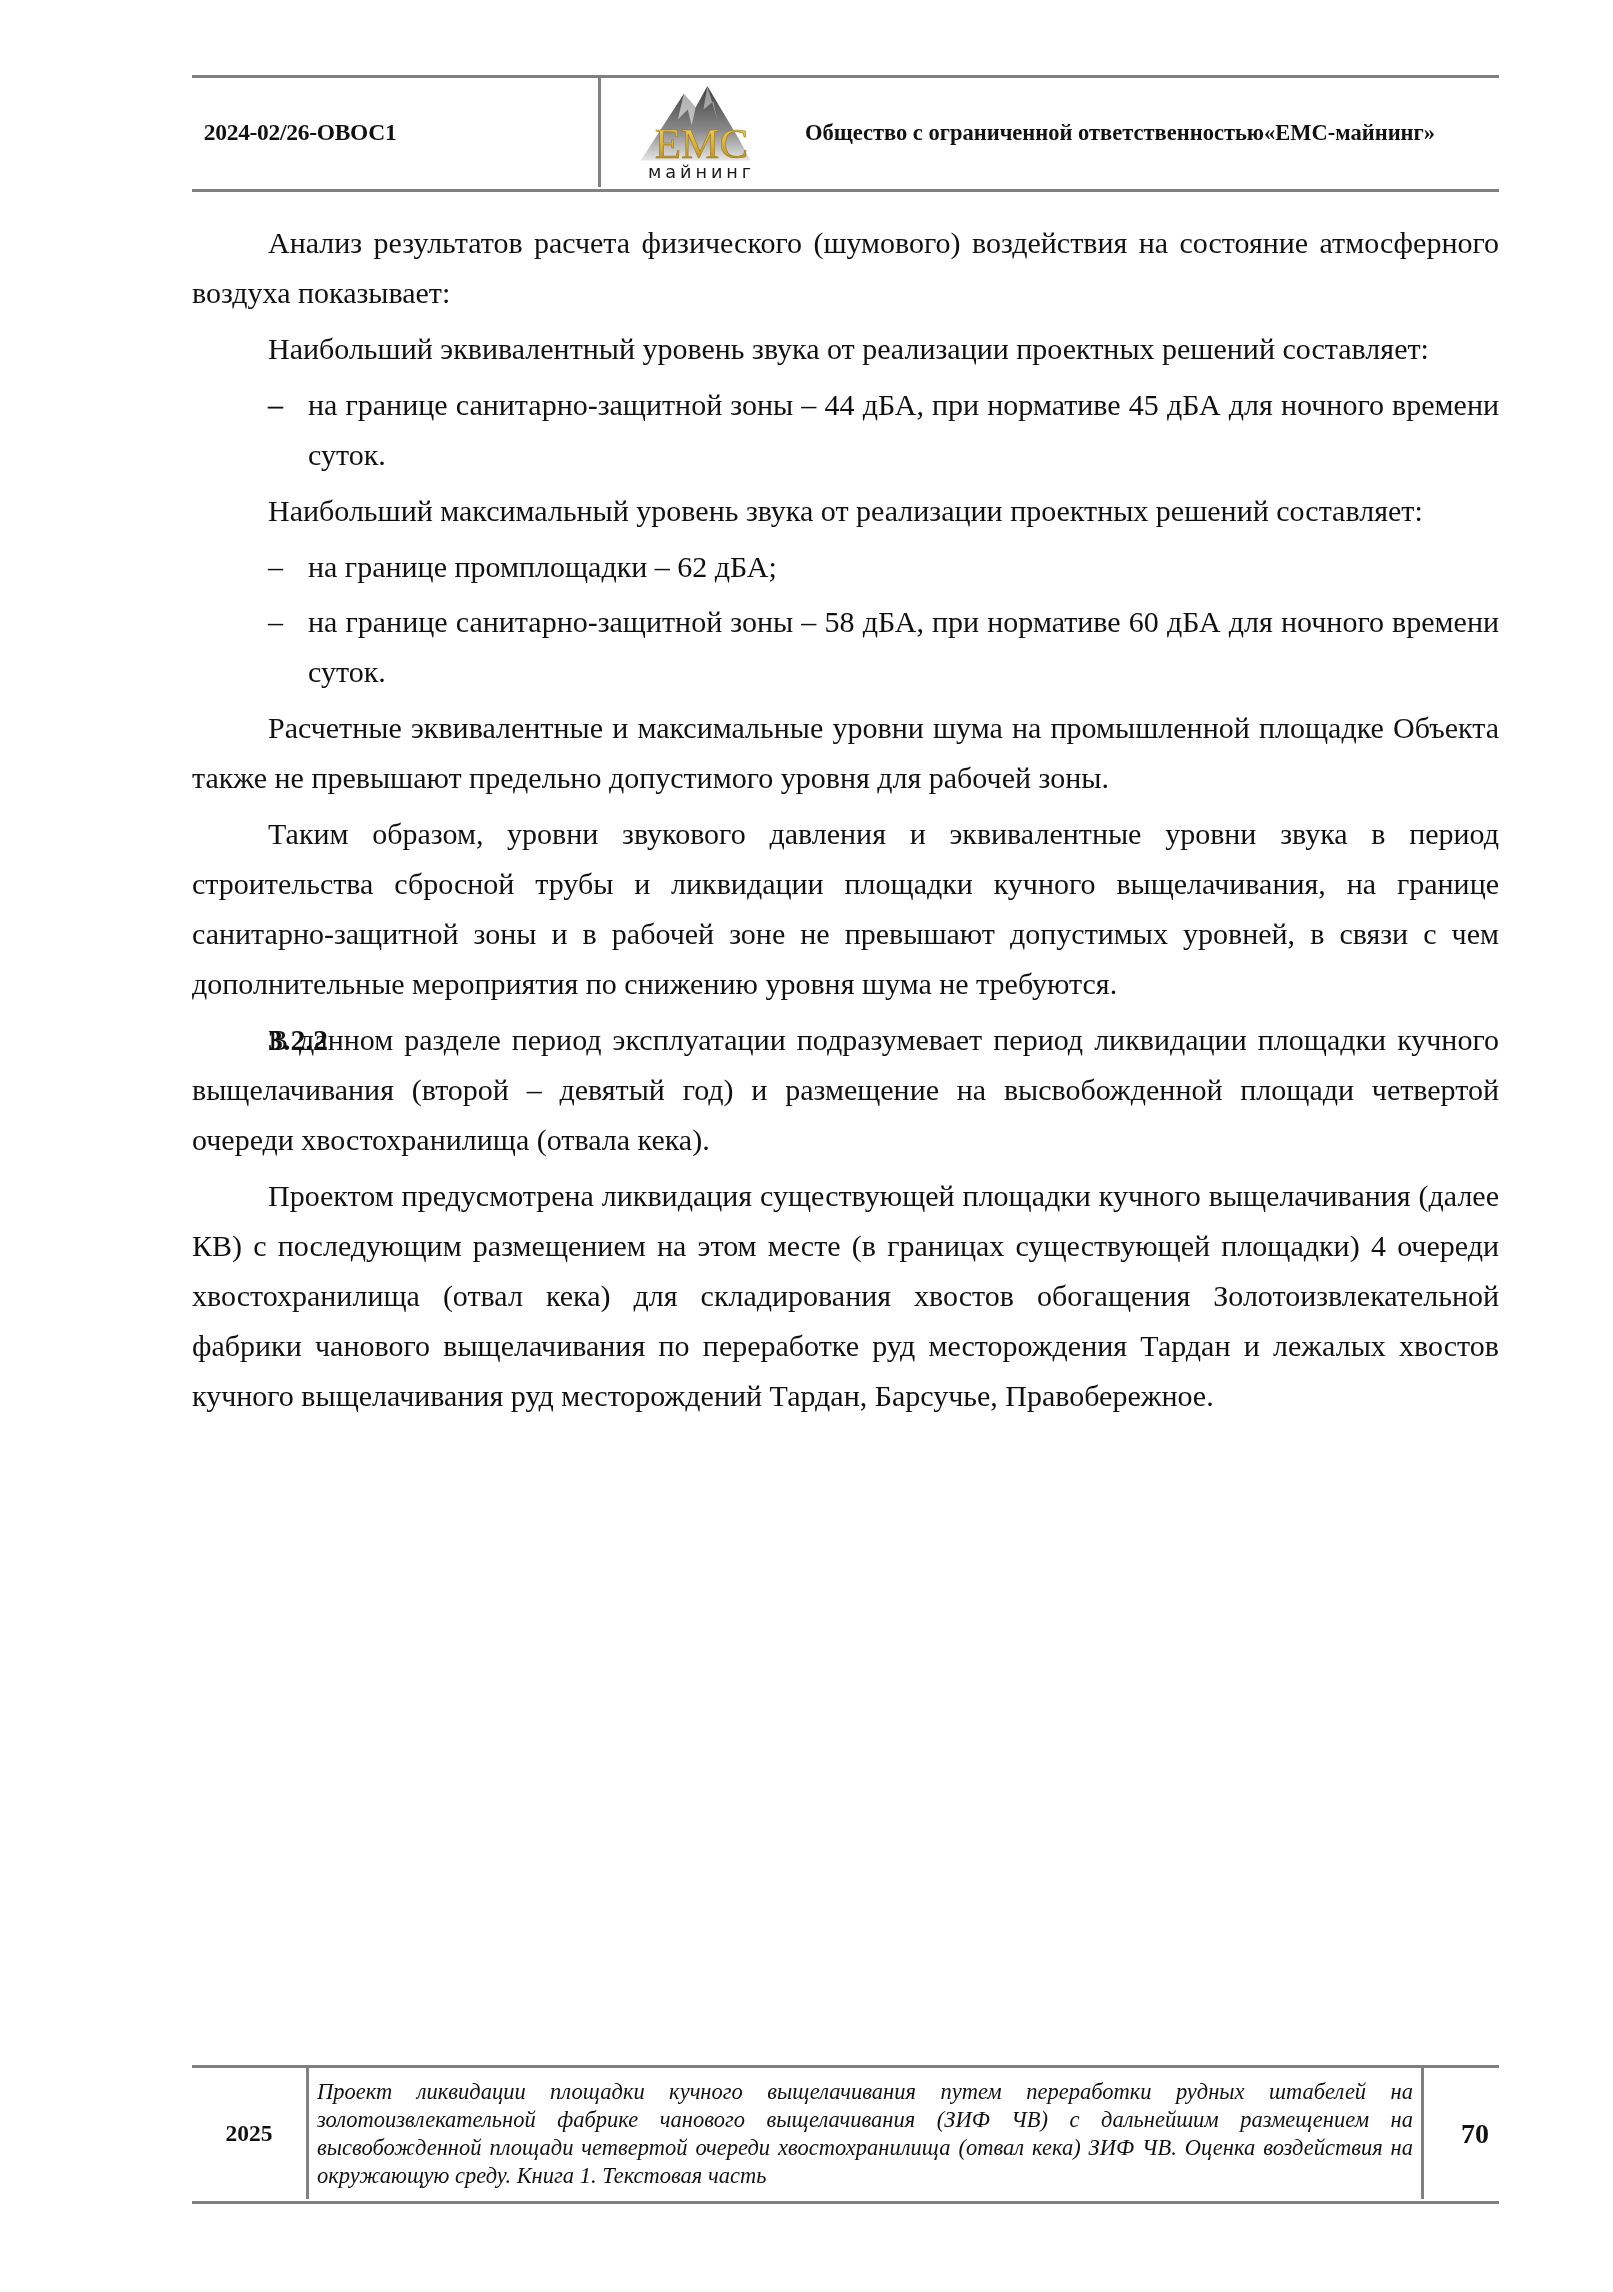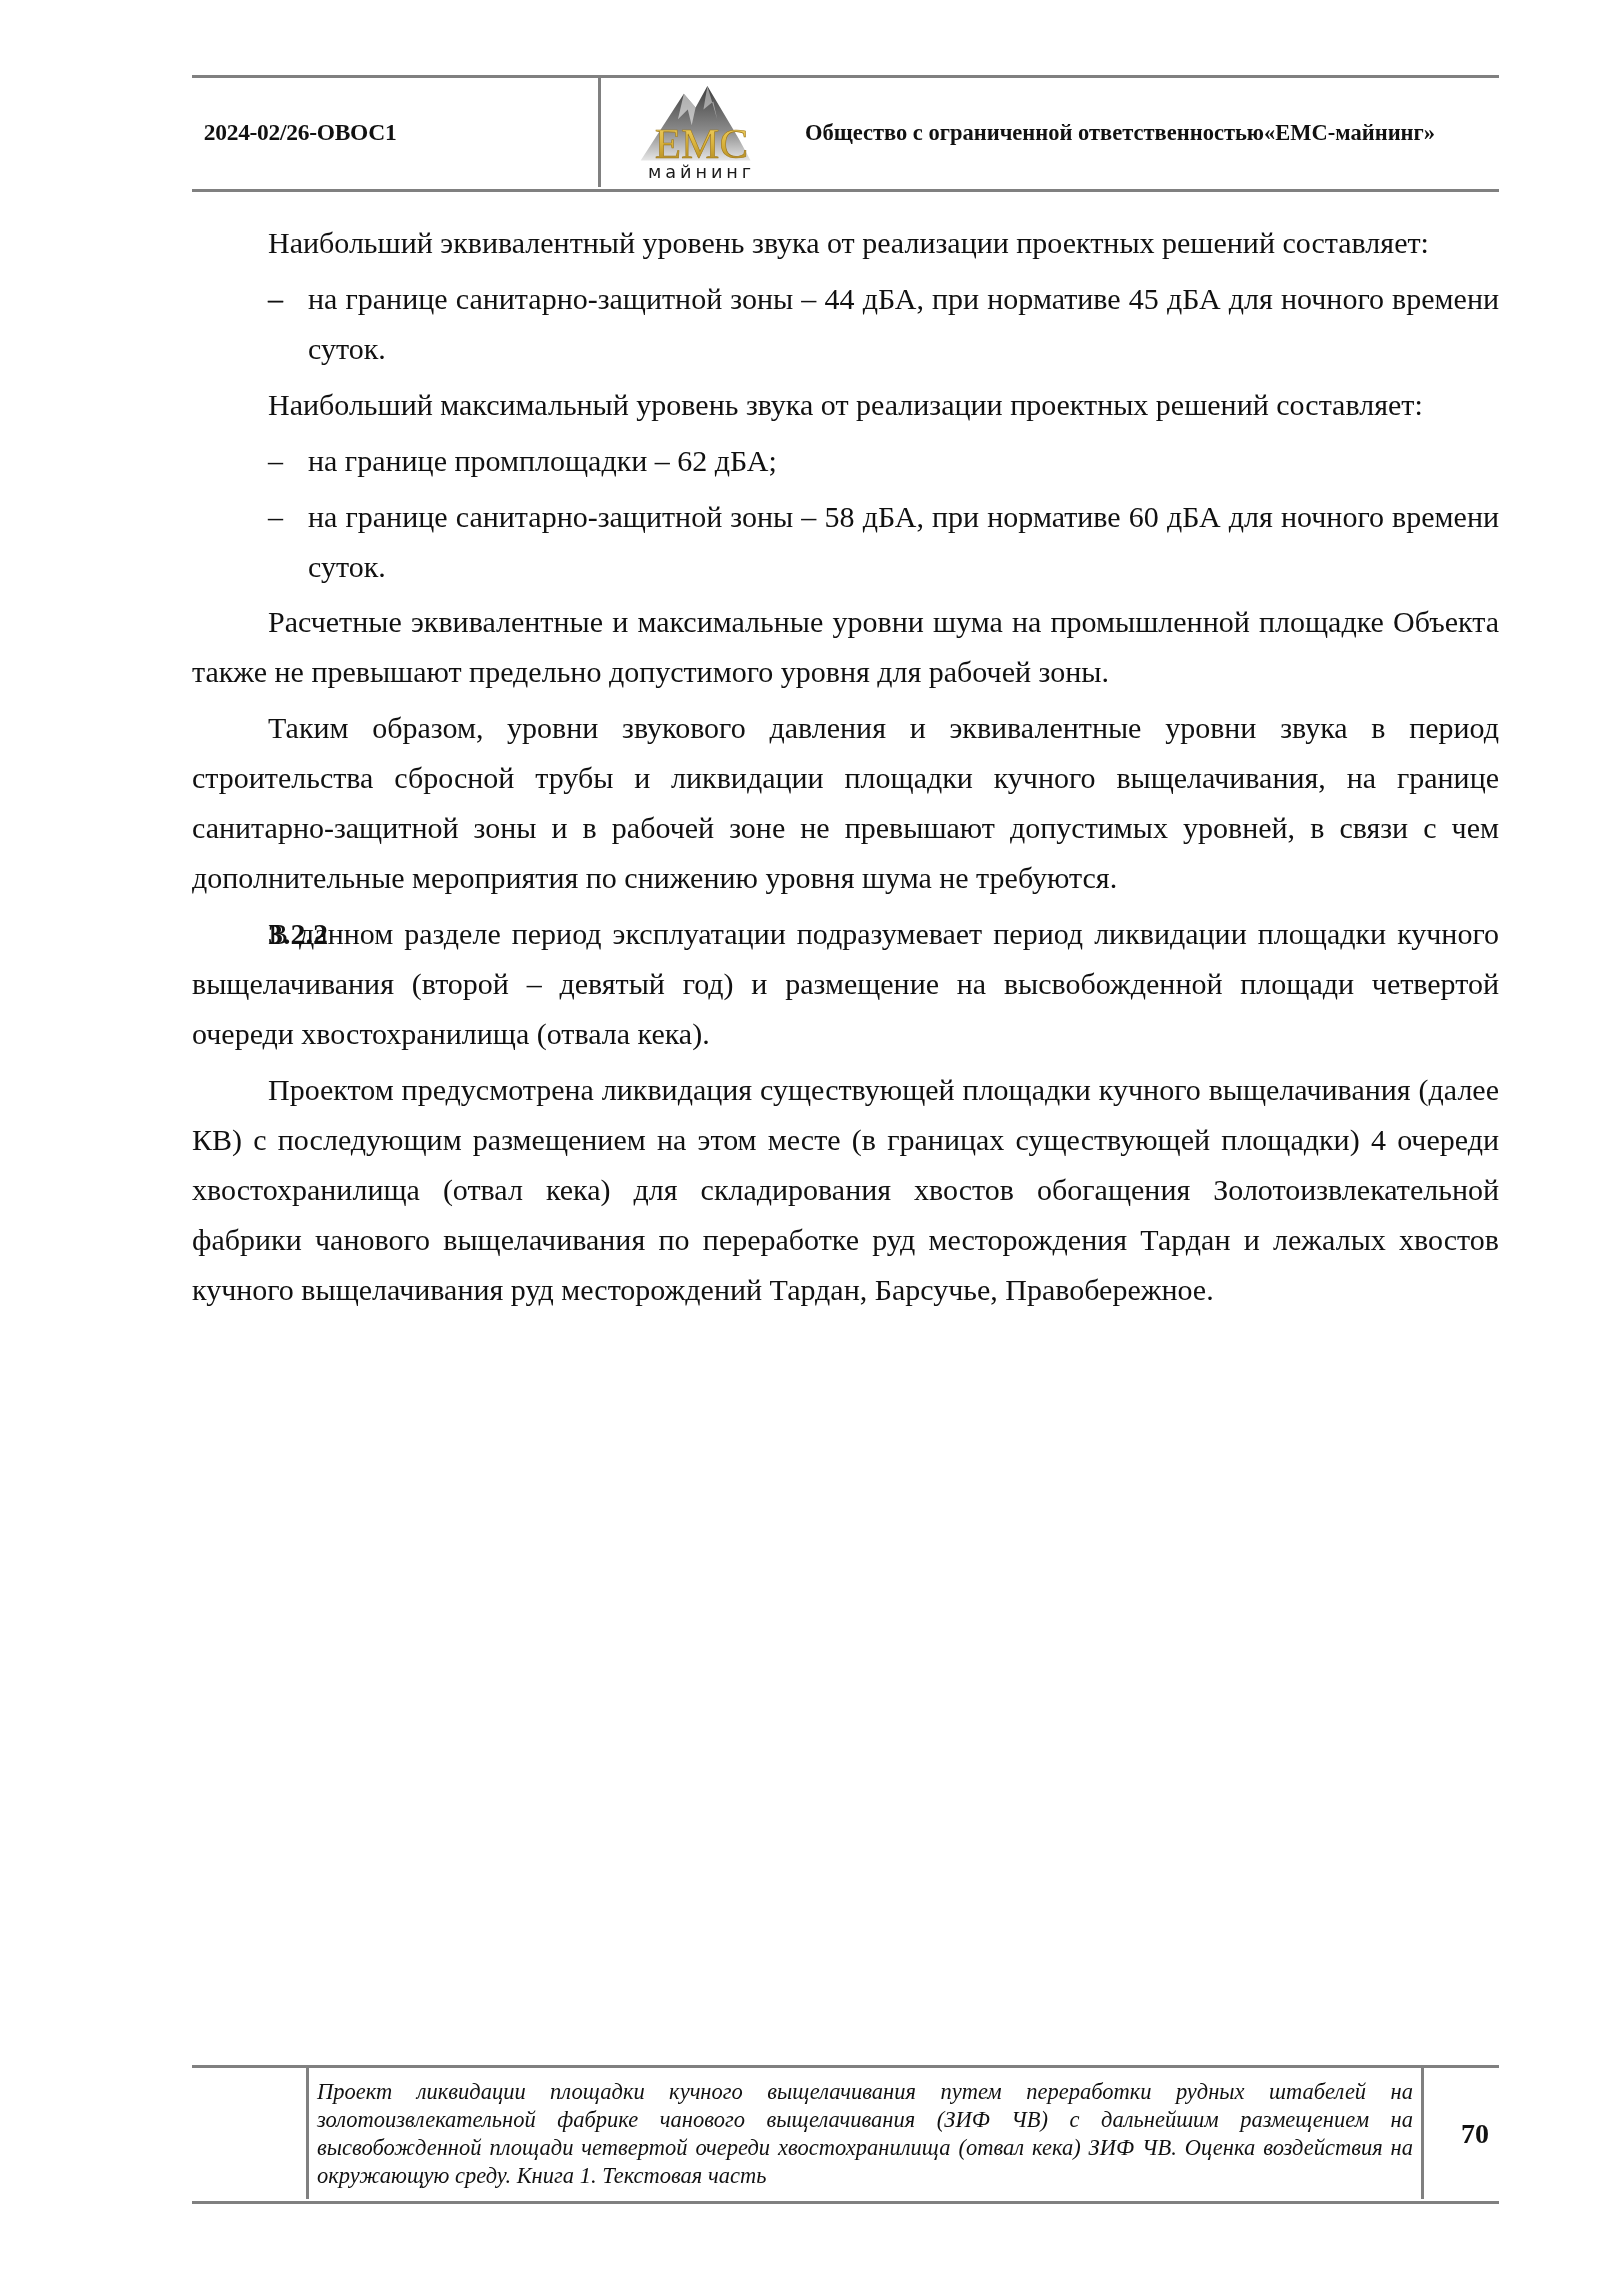--- a/index.html
+++ b/index.html
@@ -193,20 +193,21 @@
       <text x="80" y="100" text-anchor="middle" font-family="DejaVu Sans, sans-serif" font-size="18" letter-spacing="4" fill="#1a1a1a">майнинг</text>
     </svg>
   </div>
   <div class="company">
     <span>Общество с ограниченной ответственностью</span>
     <span>«ЕМС-майнинг»</span>
   </div>
 </div>
 
 <div class="content">
+  <p class="para">Анализ результатов расчета физического (шумового) воздействия на состояние атмосферного воздуха показывает:</p>
   <p class="para">Наибольший эквивалентный уровень звука от реализации проектных решений составляет:</p>
 
   <div class="bullet">
     <span class="dash">–</span>
   </div>
   <div class="bullet">
     <span class="dash">–</span>
     <span>на границе санитарно-защитной зоны – 44 дБА, при нормативе 45 дБА для ночного времени суток.</span>
   </div>
 
@@ -226,20 +227,21 @@
 
   <div class="heading">
     <span class="num">3.2.2</span>
   </div>
 
   <p class="para">В данном разделе период эксплуатации подразумевает период ликвидации площадки кучного выщелачивания (второй – девятый год) и размещение на высвобожденной площади четвертой очереди хвостохранилища (отвала кека).</p>
   <p class="para">Проектом предусмотрена ликвидация существующей площадки кучного выщелачивания (далее КВ) с последующим размещением на этом месте (в границах существующей площадки) 4 очереди хвостохранилища (отвал кека) для складирования хвостов обогащения Золотоизвлекательной фабрики чанового выщелачивания по переработке руд месторождения Тардан и лежалых хвостов кучного выщелачивания руд месторождений Тардан, Барсучье, Правобережное.</p>
 </div>
 
 <div class="footer">
+  <div class="cell-year">2025</div>
   <div class="fdiv" style="left:114px;"></div>
   <div class="cell-title">
     <span>Проект ликвидации площадки кучного выщелачивания путем переработки рудных штабелей на золотоизвлекательной фабрике чанового выщелачивания (ЗИФ ЧВ) с дальнейшим размещением на высвобожденной площади четвертой очереди хвостохранилища (отвал кека) ЗИФ ЧВ. Оценка воздействия на окружающую среду. Книга 1. Текстовая часть</span>
   </div>
   <div class="fdiv" style="left:1229px;"></div>
   <div class="cell-page">70</div>
 </div>
 
 
 </body></html>

